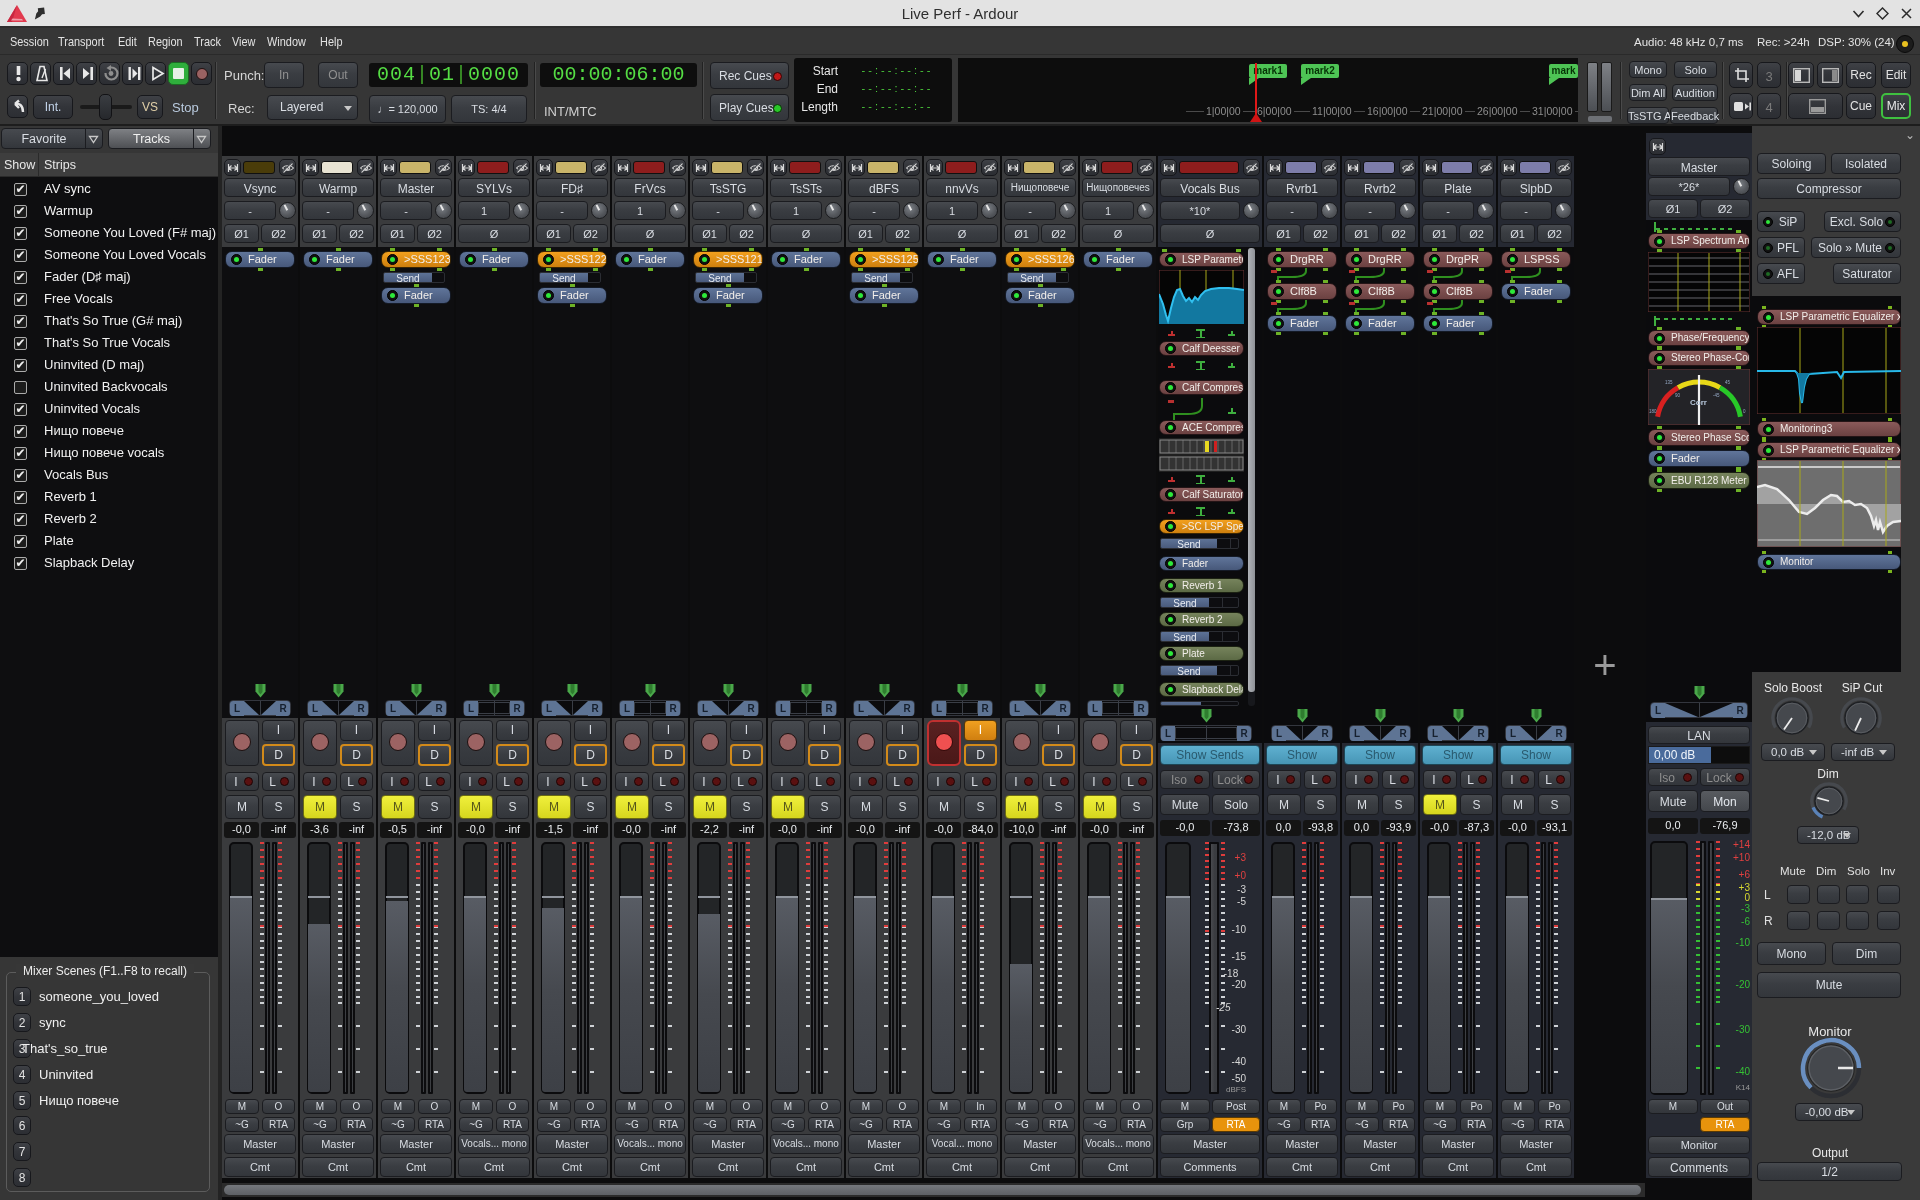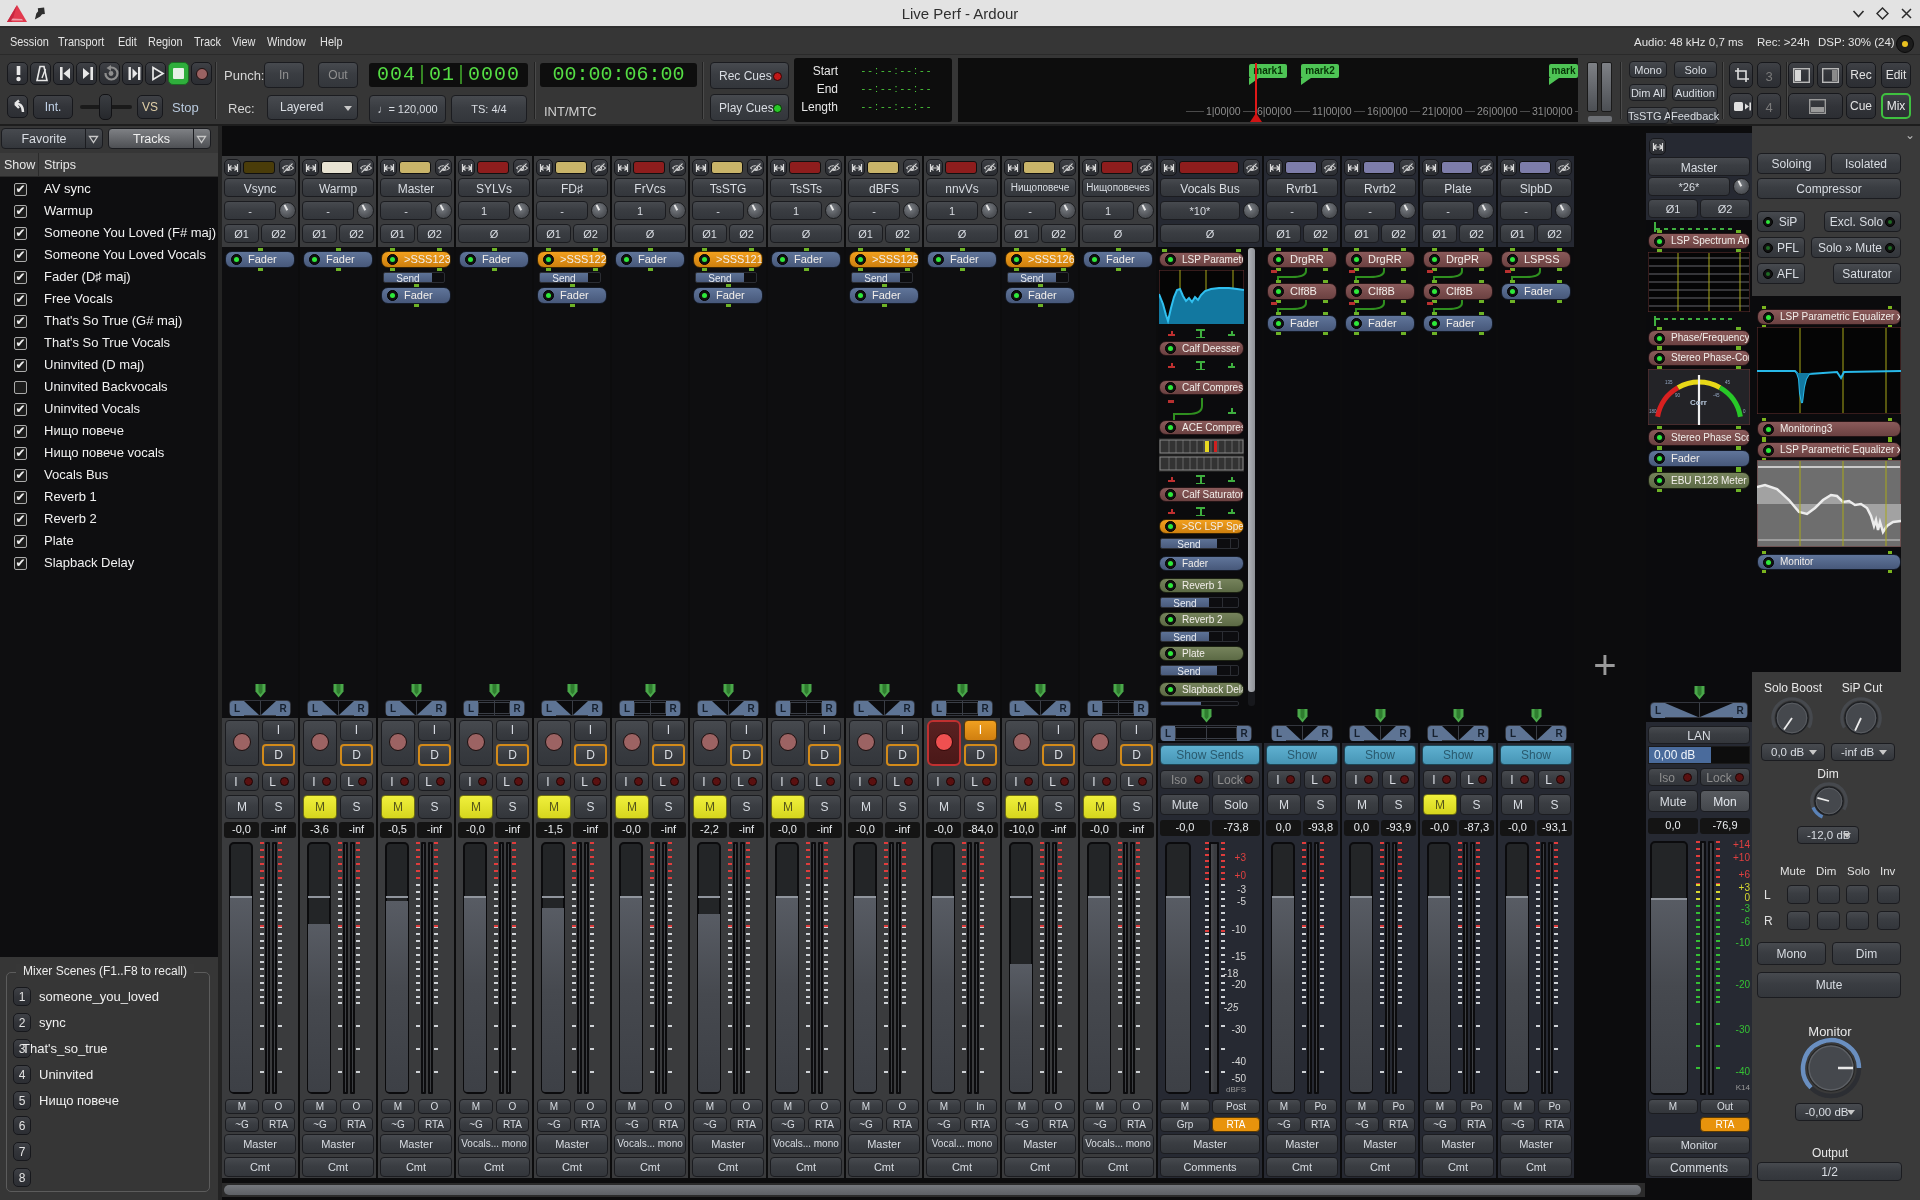--- a/index.html
+++ b/index.html
@@ -1788,21 +1788,21 @@
 <div style="left:1221px;top:930px;width:4px;height:2px;background:#e03c3c;"></div>
 <div class="mbar" style="left:1209px;top:842px;width:10px;height:252px;"></div>
 <div style="left:1216px;top:852px;width:30px;text-align:right;color:#e04040;font-size:10px;">+3</div>
 <div style="left:1216px;top:870px;width:30px;text-align:right;color:#e04040;font-size:10px;">+0</div>
 <div style="left:1216px;top:884px;width:30px;text-align:right;color:#d8d8d8;font-size:10px;">-3</div>
 <div style="left:1216px;top:896px;width:30px;text-align:right;color:#d8d8d8;font-size:10px;">-5</div>
 <div style="left:1216px;top:924px;width:30px;text-align:right;color:#d8d8d8;font-size:10px;">-10</div>
 <div style="left:1216px;top:951px;width:30px;text-align:right;color:#d8d8d8;font-size:10px;">-15</div>
 <div style="left:1216px;top:968px;width:30px;text-align:center;color:#d8d8d8;font-size:10px;">-18</div>
 <div style="left:1216px;top:979px;width:30px;text-align:right;color:#d8d8d8;font-size:10px;">-20</div>
-<div style="left:1216px;top:1002px;width:30px;text-align:center;color:#d8d8d8;font-size:10px;font-style:italic;">-25</div>
+<div style="left:1216px;top:1002px;width:30px;text-align:left;color:#d8d8d8;font-size:10px;font-style:italic;">-25</div>
 <div style="left:1216px;top:1024px;width:30px;text-align:right;color:#d8d8d8;font-size:10px;">-30</div>
 <div style="left:1216px;top:1056px;width:30px;text-align:right;color:#d8d8d8;font-size:10px;">-40</div>
 <div style="left:1216px;top:1073px;width:30px;text-align:right;color:#d8d8d8;font-size:10px;">-50</div>
 <div style="left:1216px;top:1085px;width:30px;text-align:right;color:#9a9a9a;font-size:8px;">dBFS</div>
 <div class="bt" style="left:1160px;top:1099px;width:50px;height:15px;">
     <div style="position:relative;top:1px;font-size:10px;color:#d9dde3">M</div>
   </div>
 <div class="bt" style="left:1212px;top:1099px;width:48px;height:15px;">
     <div style="position:relative;top:1px;font-size:10px;color:#d9dde3">Post</div>
   </div>

